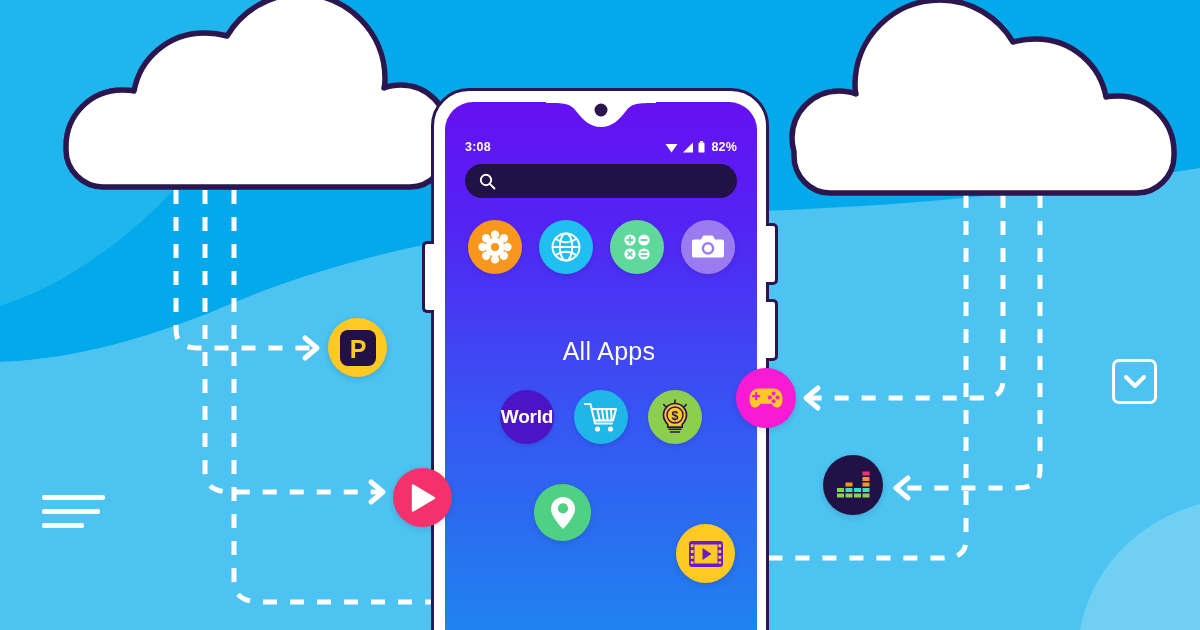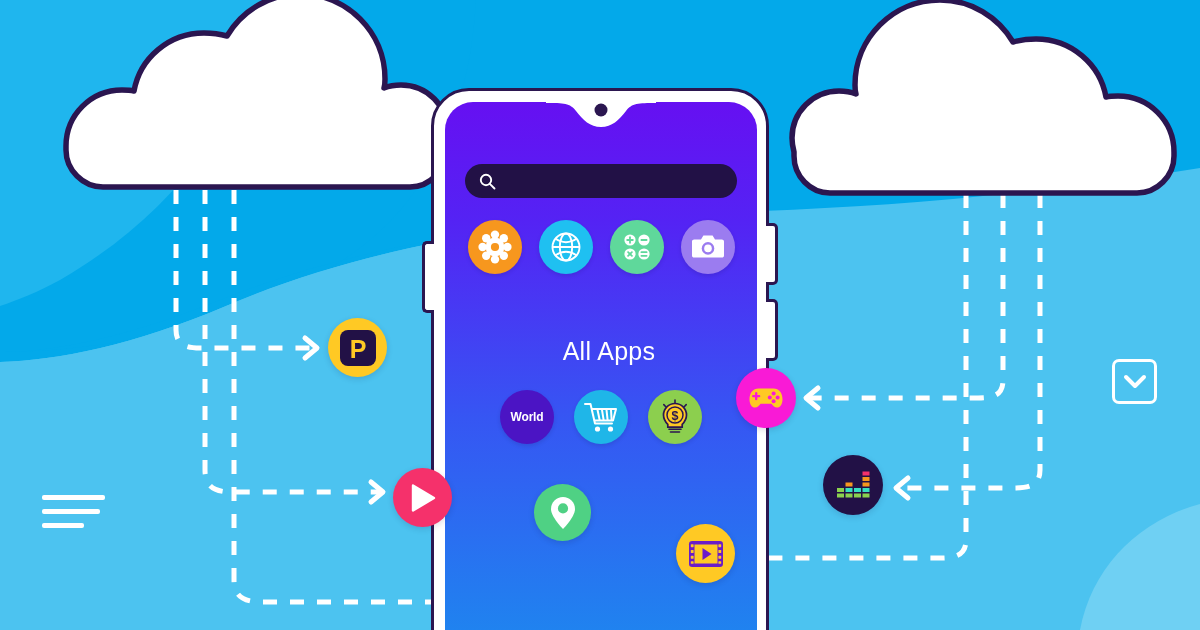--- a/index.html
+++ b/index.html
@@ -108,21 +108,21 @@
   .app-icon {
     width: 54px; height: 54px;
     border-radius: 50%;
     display: flex; align-items: center; justify-content: center;
     box-shadow: 0 2px 4px rgba(20,8,60,.13);
     flex: 0 0 auto;
   }
   .app-icon svg { display: block; }
   .app-icon .word {
     color: #ffffff;
-    font-size: 12px;
+    font-size: 19px;
     font-weight: 700;
     letter-spacing: -.2px;
   }
 
   .all-apps-title {
     position: absolute; top: 235px; left: 16px; right: 0;
     text-align: center;
     color: #ffffff;
     font-size: 25px;
     font-weight: 400;
@@ -264,20 +264,36 @@
     <div class="phone-screen">
 
       <div class="notch">
         <svg width="110" height="30" viewBox="0 0 110 30">
           <path d="M0,0 L110,0 L110,2 C92,2 86,2 80,10 C73,19 66,26 55,26
                    C44,26 37,19 30,10 C24,2 18,2 0,2 Z" fill="#ffffff"></path>
           <circle cx="55" cy="9" r="6.5" fill="#2b1650"></circle>
         </svg>
       </div>
 
+      <div class="status-bar">
+        <span>3:08</span>
+        <span class="status-right">
+          <svg width="13" height="11" viewBox="0 0 13 11">
+            <path d="M0.5,2 L12.5,2 L6.5,10.5 Z" fill="#ffffff"></path>
+          </svg>
+          <svg width="12" height="11" viewBox="0 0 12 11">
+            <path d="M11,0.5 L11,10.5 L1,10.5 Z" fill="#ffffff"></path>
+          </svg>
+          <svg width="7" height="12" viewBox="0 0 7 12">
+            <rect x="2" y="0" width="3" height="1.6" fill="#ffffff"></rect>
+            <rect x="0.5" y="1.6" width="6" height="10" rx="1.2" fill="#ffffff"></rect>
+          </svg>
+          <span class="battery-pct">82%</span>
+        </span>
+      </div>
 
       <div class="search-bar">
         <svg width="17" height="17" viewBox="0 0 17 17">
           <circle cx="7" cy="7" r="5.2" fill="none" stroke="#ffffff" stroke-width="1.9"></circle>
           <line x1="10.8" y1="10.8" x2="15.5" y2="15.5" stroke="#ffffff" stroke-width="1.9" stroke-linecap="round"></line>
         </svg>
       </div>
 
       <div class="app-row row-1">
 

